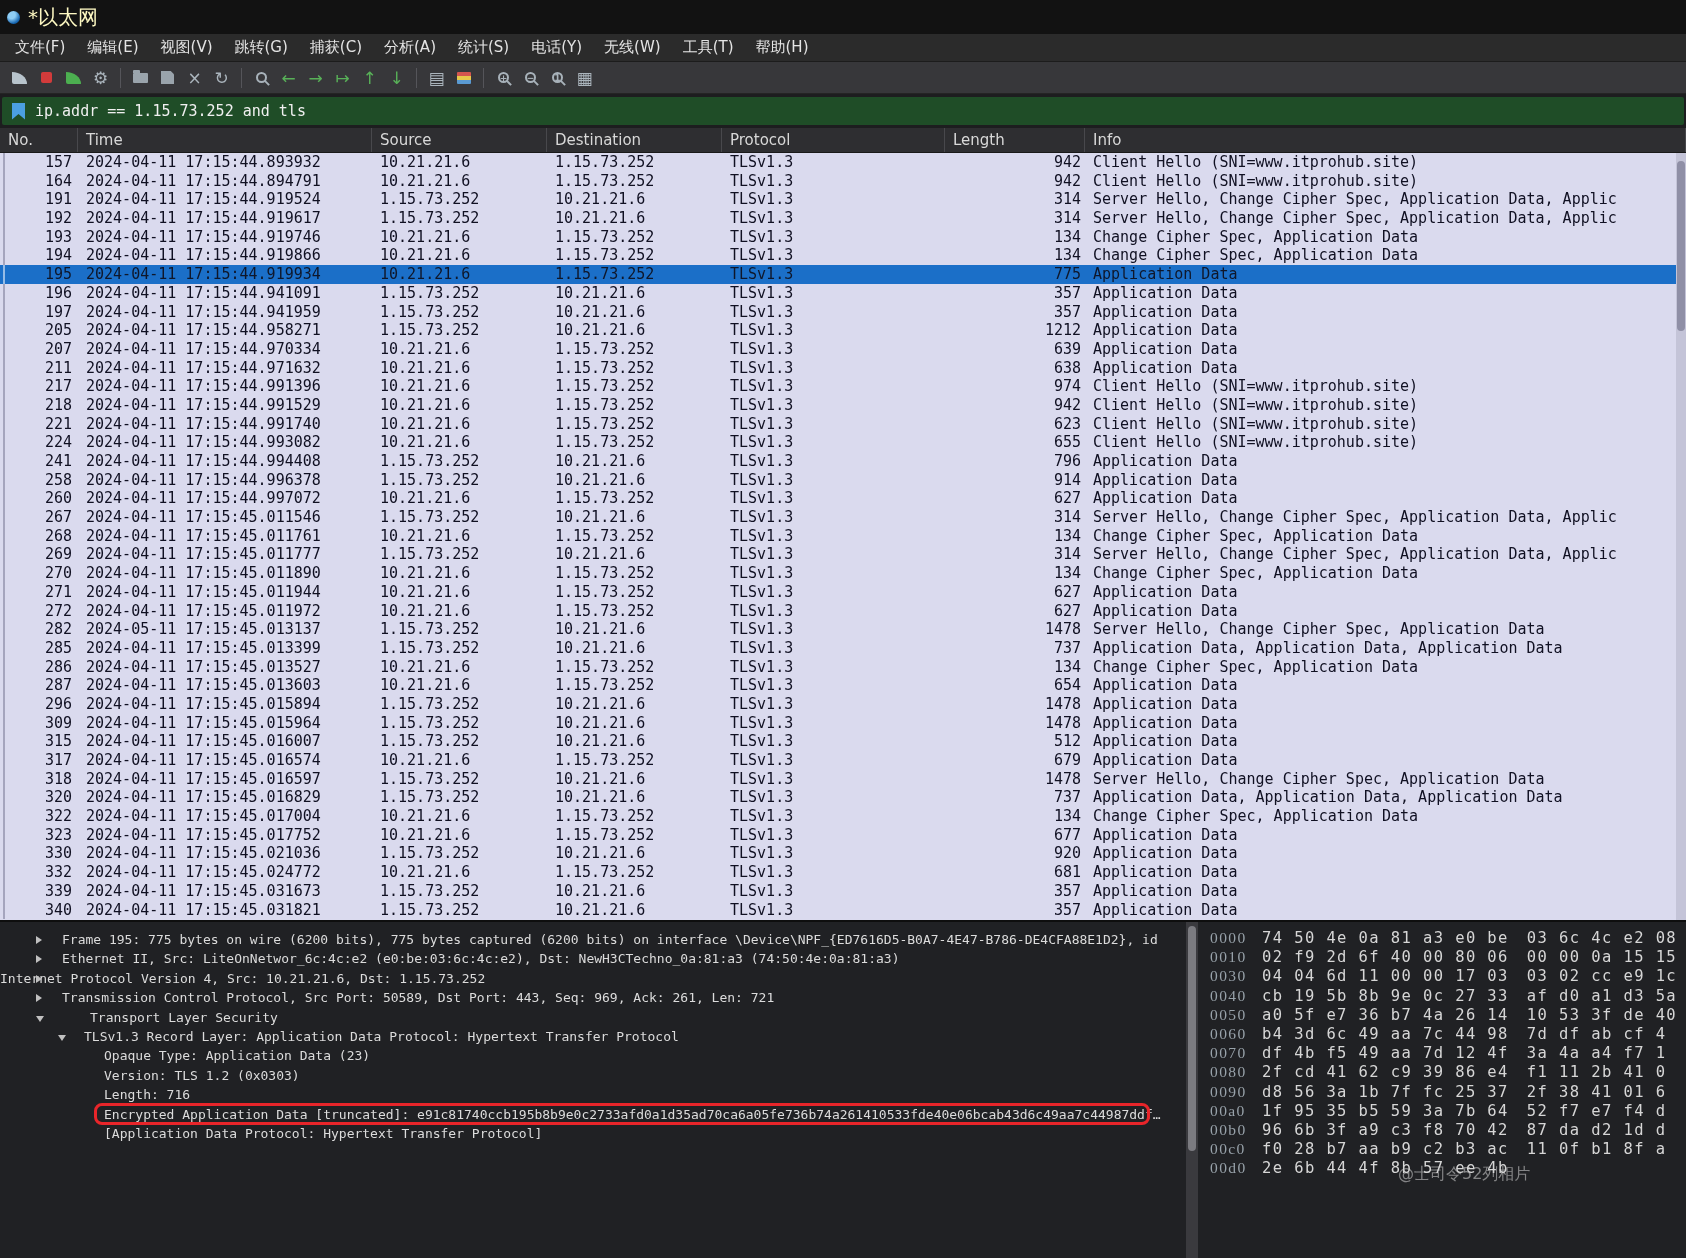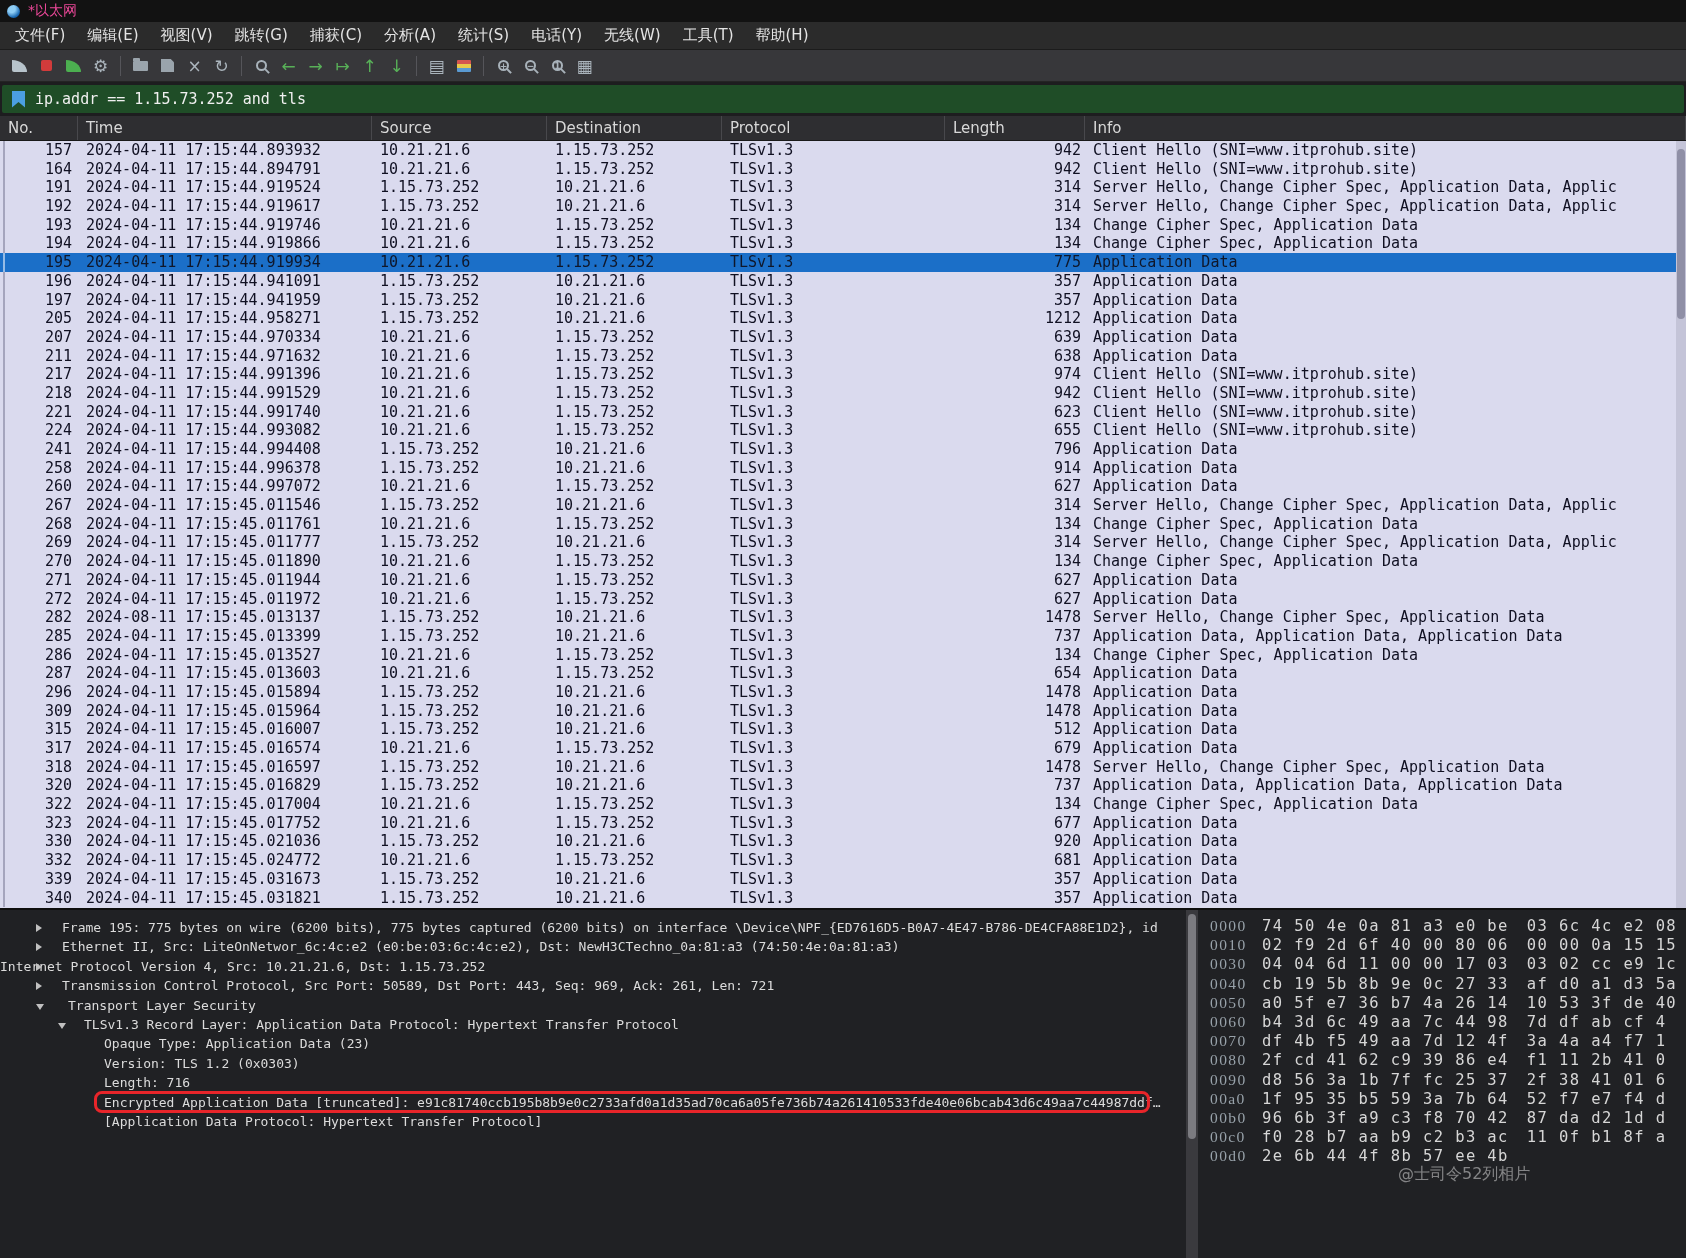--- a/index.html
+++ b/index.html
@@ -1,21 +1,21 @@
 <!DOCTYPE html>
 <html style="--accent_selected: #1b6fc8; --tls_row: #dadaee; --filter_valid: #1f4d27; --annotation: #e8252a;"><head>
 <meta charset="utf-8">
 <style>
   * { box-sizing: border-box; margin: 0; padding: 0; }
   html,body { width:1686px; height:1258px; overflow:hidden; background:#1e1e1e;
               font-family:"DejaVu Sans","Liberation Sans",sans-serif; }
   #app { position:relative; width:1686px; height:1258px; background:#1e1e1e; }
 
   
-  .titlebar { height:22px; background:#121212; display:flex; align-items:center; color:#ec4899; font-size:14px; }
+  .titlebar { height:34px; background:#121212; display:flex; align-items:center; color:#fef9c3; font-size:20px; }
   .app-icon { width:13px; height:13px; border-radius:50%; margin:0 8px 0 7px;
               background:radial-gradient(circle at 35% 30%, #8ecdf5 0 30%, #1565b0 70%); }
 
   
   .menubar { height:28px; background:#2b2b2b; display:flex; align-items:center; padding-left:4px; border-bottom:1px solid #1c1c1c; }
   .menu-item { color:#e4e4e4; font-size:15px; padding:0 11px; height:100%; display:flex; align-items:center; cursor:default; }
 
   
   .toolbar { height:32px; background:#37373a; display:flex; align-items:center; padding-left:6px; border-bottom:1px solid #242424; }
   .tbtn { width:27px; height:26px; display:flex; align-items:center; justify-content:center; font-size:17px; }
@@ -418,21 +418,21 @@
           <span class="c c-time">2024-04-11 17:15:45.011972</span>
           <span class="c c-src">10.21.21.6</span>
           <span class="c c-dst">1.15.73.252</span>
           <span class="c c-proto">TLSv1.3</span>
           <span class="c c-len">627</span>
           <span class="c c-info">Application Data</span>
         </div>
         <div class="prow">
           <span class="c c-gut"></span>
           <span class="c c-no">282</span>
-          <span class="c c-time">2024-08-11 17:15:45.013137</span>
+          <span class="c c-time">2024-05-11 17:15:45.013137</span>
           <span class="c c-src">1.15.73.252</span>
           <span class="c c-dst">10.21.21.6</span>
           <span class="c c-proto">TLSv1.3</span>
           <span class="c c-len">1478</span>
           <span class="c c-info">Server Hello, Change Cipher Spec, Application Data</span>
         </div>
         <div class="prow">
           <span class="c c-gut"></span>
           <span class="c c-no">285</span>
           <span class="c c-time">2024-04-11 17:15:45.013399</span>
@@ -587,21 +587,21 @@
       <div class="plist-thumb"></div>
     </div>
   </div>
 
   <div class="bottom">
     <div class="details" id="details">
         <div class="dline" style="padding-left: 62px;"><span class="tri tri-r" style="left: 36px;"></span><span class="dtext">Frame 195: 775 bytes on wire (6200 bits), 775 bytes captured (6200 bits) on interface \Device\NPF_{ED7616D5-B0A7-4E47-B786-DE4CFA88E1D2}, id</span></div>
         <div class="dline" style="padding-left: 62px;"><span class="tri tri-r" style="left: 36px;"></span><span class="dtext">Ethernet II, Src: LiteOnNetwor_6c:4c:e2 (e0:be:03:6c:4c:e2), Dst: NewH3CTechno_0a:81:a3 (74:50:4e:0a:81:a3)</span></div>
         <div class="dline" style=""><span class="tri tri-r" style="left: 36px;"></span><span class="dtext">Internet Protocol Version 4, Src: 10.21.21.6, Dst: 1.15.73.252</span></div>
         <div class="dline" style="padding-left: 62px;"><span class="tri tri-r" style="left: 36px;"></span><span class="dtext">Transmission Control Protocol, Src Port: 50589, Dst Port: 443, Seq: 969, Ack: 261, Len: 721</span></div>
-        <div class="dline" style="padding-left: 68px;"><span class="tri tri-d" style="left: 36px;"></span><span class="dtext">Transport Layer Security</span></div>
+        <div class="dline" style="padding-left: 90px;"><span class="tri tri-d" style="left: 36px;"></span><span class="dtext">Transport Layer Security</span></div>
         <div class="dline" style="padding-left: 84px;"><span class="tri tri-d" style="left: 58px;"></span><span class="dtext">TLSv1.3 Record Layer: Application Data Protocol: Hypertext Transfer Protocol</span></div>
         <div class="dline" style="padding-left: 104px;"><span class="dtext">Opaque Type: Application Data (23)</span></div>
         <div class="dline" style="padding-left: 104px;"><span class="dtext">Version: TLS 1.2 (0x0303)</span></div>
         <div class="dline" style="padding-left: 104px;"><span class="dtext">Length: 716</span></div>
         <div class="dline" style="padding-left: 104px;"><span class="redbox"></span><span class="dtext">Encrypted Application Data [truncated]: e91c81740ccb195b8b9e0c2733afd0a1d35ad70ca6a05fe736b74a261410533fde40e06bcab43d6c49aa7c44987ddf…</span></div>
         <div class="dline" style="padding-left: 104px;"><span class="dtext">[Application Data Protocol: Hypertext Transfer Protocol]</span></div>
       </div>
     <div class="dscroll">
       <div class="dthumb"></div>
     </div>

